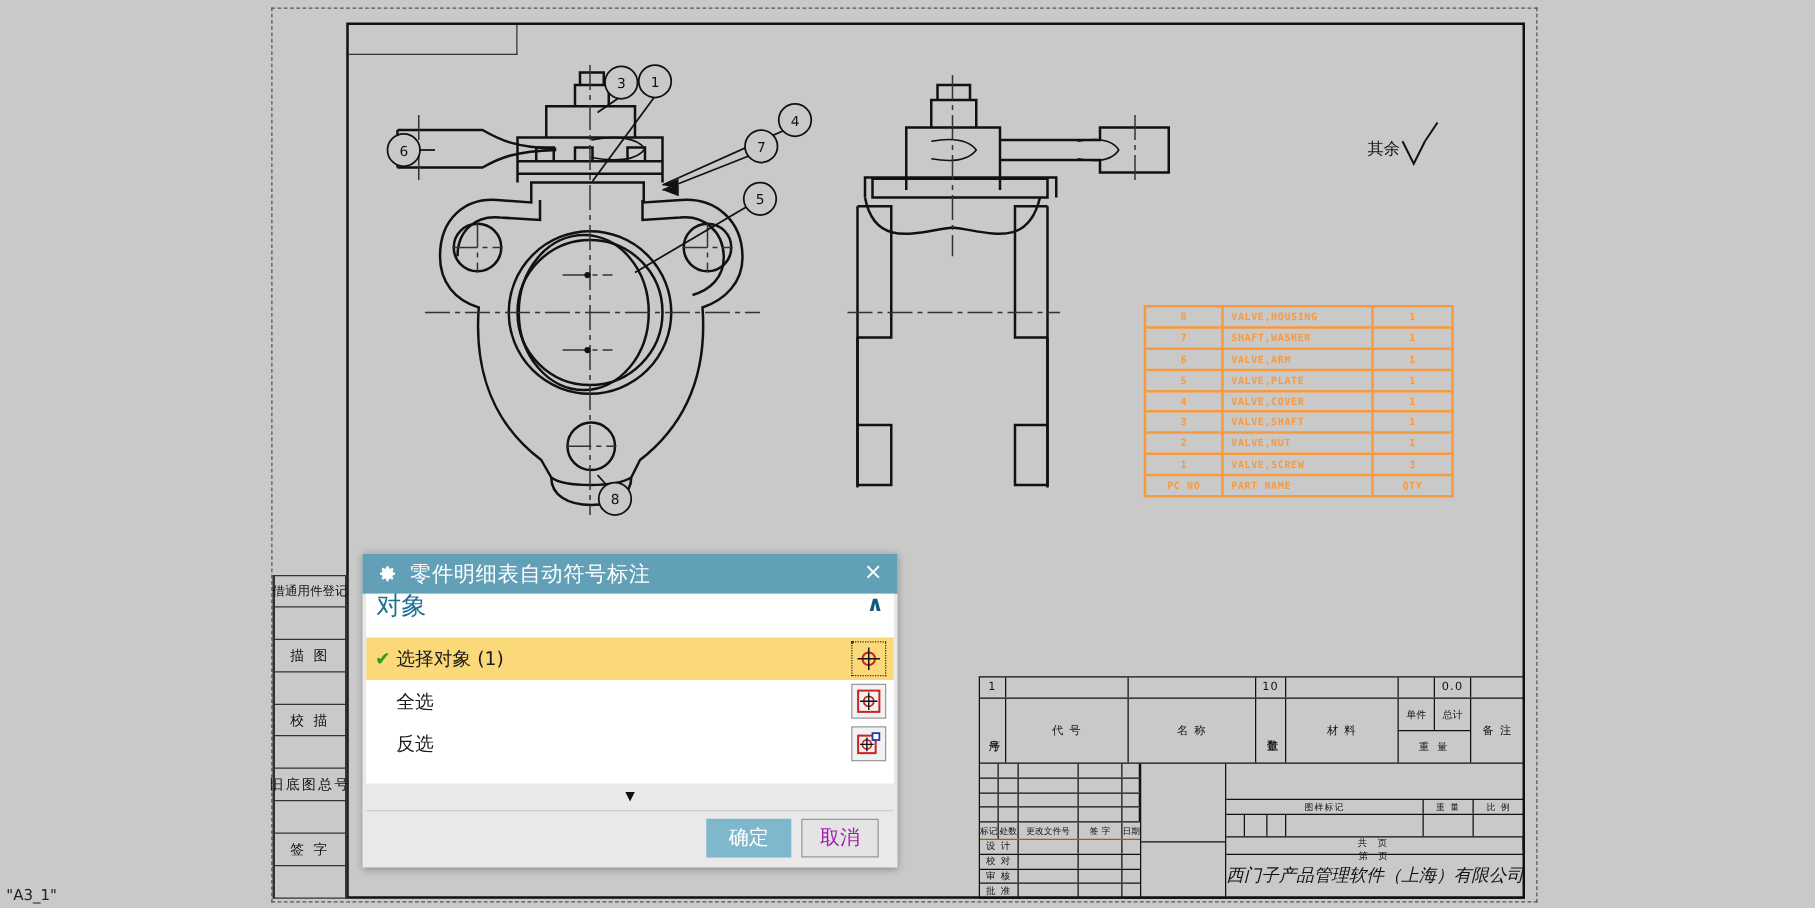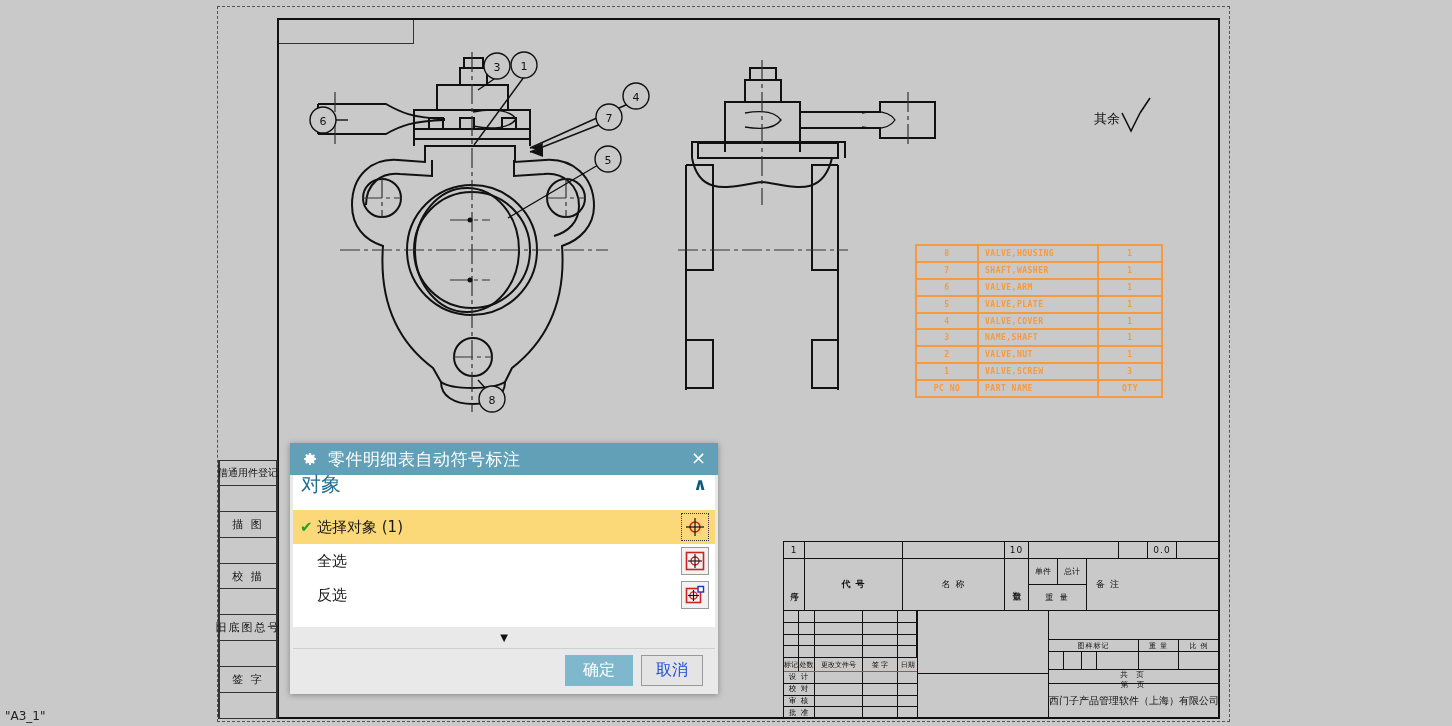--- a/index.html
+++ b/index.html
@@ -64,21 +64,21 @@
     font-family:"DejaVu Sans",sans-serif;color:#111;
   }
   #tb-toprow{display:flex;height:17px;border-bottom:1px solid #111;box-sizing:border-box;}
   #tb-hdrrow{display:flex;height:52px;border-bottom:1px solid #111;box-sizing:border-box;}
   .tb-c{
     box-sizing:border-box;border-right:1px solid #111;
     display:flex;align-items:center;justify-content:center;
     font-size:9px;letter-spacing:1px;white-space:nowrap;overflow:hidden;
   }
   .tb-c:last-child{border-right:none;}
-  .w-seq{width:21px;}.w-code{width:98px;font-weight:bold;}.w-name{width:102px;}
+  .w-seq{width:21px;}.w-code{width:98px;}.w-name{width:102px;}
   .w-qty{width:24px;}.w-mat{width:90px;}.w-rem{width:42px;}
   .vert{writing-mode:vertical-rl;text-orientation:upright;letter-spacing:1px;font-size:9px;}
   .wt-split{display:flex;flex-direction:column;width:58px;box-sizing:border-box;border-right:1px solid #111;}
   .wt-top{display:flex;height:50%;border-bottom:1px solid #111;box-sizing:border-box;}
   .wt-top>div{flex:1;display:flex;align-items:center;justify-content:center;font-size:8px;box-sizing:border-box;}
   .wt-top>div:first-child{border-right:1px solid #111;}
   .wt-bot{flex:1;display:flex;align-items:center;justify-content:center;font-size:8px;letter-spacing:2px;}
   #tb-lower{display:flex;height:107px;}
   #tb-left{width:147px;box-sizing:border-box;border-right:1px solid #111;display:flex;flex-direction:column;}
   .rev-blank{flex:1;display:flex;box-sizing:border-box;border-bottom:1px solid #111;}
@@ -102,21 +102,21 @@
   .tr-hdr>div{box-sizing:border-box;border-right:1px solid #111;display:flex;align-items:center;justify-content:center;font-size:7px;letter-spacing:1px;white-space:nowrap;}
   .tr-hdr>div:last-child{border-right:none;}
   .mk{flex:1;}.wtc{width:40px;}.sc{width:40px;}
   .tr-cells{height:18px;display:flex;box-sizing:border-box;border-bottom:1px solid #111;}
   .tr-cells>div{box-sizing:border-box;border-right:1px solid #111;}
   .tr-cells>div:last-child{border-right:none;}
   .tc1{width:15px;}.tc2{width:18px;}.tc3{width:15px;}.tc4{flex:1;}
   .tr-pages{height:14px;display:flex;box-sizing:border-box;border-bottom:1px solid #111;flex-direction:column;}
   .tr-pages>div{flex:1;box-sizing:border-box;display:flex;align-items:center;justify-content:center;font-size:7.5px;letter-spacing:3px;}
   .tr-pages>div:first-child{border-right:1px solid #111;}
-  #tr-company{flex:1;display:flex;align-items:center;justify-content:center;font-size:10px;white-space:nowrap;}
+  #tr-company{flex:1;display:flex;align-items:center;justify-content:center;font-size:14px;white-space:nowrap;font-style:italic;}
   
   #dialog{
     position:absolute;left:290px;top:443px;width:428px;height:251px;
     background:#e9e9e9;box-shadow:0 1px 6px rgba(0,0,0,.35);
     font-family:"DejaVu Sans",sans-serif;
   }
   #dlg-title{
     height:32px;background:#62a0b8;display:flex;align-items:center;padding:0 8px 0 12px;
     box-sizing:border-box;
   }
@@ -146,21 +146,21 @@
   #expand-chevron{font-size:10px;color:#111;}
   #dlg-footer{
     height:42px;display:flex;align-items:center;justify-content:flex-end;padding-right:15px;gap:8px;
     box-sizing:border-box;
   }
   #btn-ok{
     background:#7fb8cc;color:#fff;border:none;font-size:16px;
     padding:5px 18px;cursor:pointer;font-family:"DejaVu Sans",sans-serif;
   }
   #btn-cancel{
-    background:#e4e4e4;color:#1d4ed8;border:1px solid #999;font-size:16px;
+    background:#e4e4e4;color:#a21caf;border:1px solid #999;font-size:16px;
     padding:4px 14px;cursor:pointer;font-family:"DejaVu Sans",sans-serif;
   }
   .balloon-txt{font-family:"DejaVu Sans",sans-serif;font-size:11px;fill:#111;}
 </style>
 </head>
 <body>
 
 <div id="cad-canvas">
 
   <div id="sheet-dashed"></div>
@@ -325,21 +325,21 @@
       <div class="bom-c nm">VALVE,PLATE</div>
       <div class="bom-c qty">1</div>
     </div>
     <div class="bom-row">
       <div class="bom-c num">4</div>
       <div class="bom-c nm">VALVE,COVER</div>
       <div class="bom-c qty">1</div>
     </div>
     <div class="bom-row">
       <div class="bom-c num">3</div>
-      <div class="bom-c nm">NAME,SHAFT</div>
+      <div class="bom-c nm">VALVE,SHAFT</div>
       <div class="bom-c qty">1</div>
     </div>
     <div class="bom-row">
       <div class="bom-c num">2</div>
       <div class="bom-c nm">VALVE,NUT</div>
       <div class="bom-c qty">1</div>
     </div>
     <div class="bom-row">
       <div class="bom-c num">1</div>
       <div class="bom-c nm">VALVE,SCREW</div>
@@ -365,20 +365,21 @@
     </div>
     <div id="tb-hdrrow">
       <div class="tb-c w-seq">
           <span class="vert">序号</span>
         </div>
       <div class="tb-c w-code">代 号</div>
       <div class="tb-c w-name">名 称</div>
       <div class="tb-c w-qty">
           <span class="vert">数量</span>
         </div>
+      <div class="tb-c w-mat">材 料</div>
       <div class="wt-split">
         <div class="wt-top">
           <div>单件</div>
           <div>总计</div>
         </div>
         <div class="wt-bot">重 量</div>
       </div>
       <div class="tb-c w-rem">备 注</div>
     </div>
     <div id="tb-lower">

